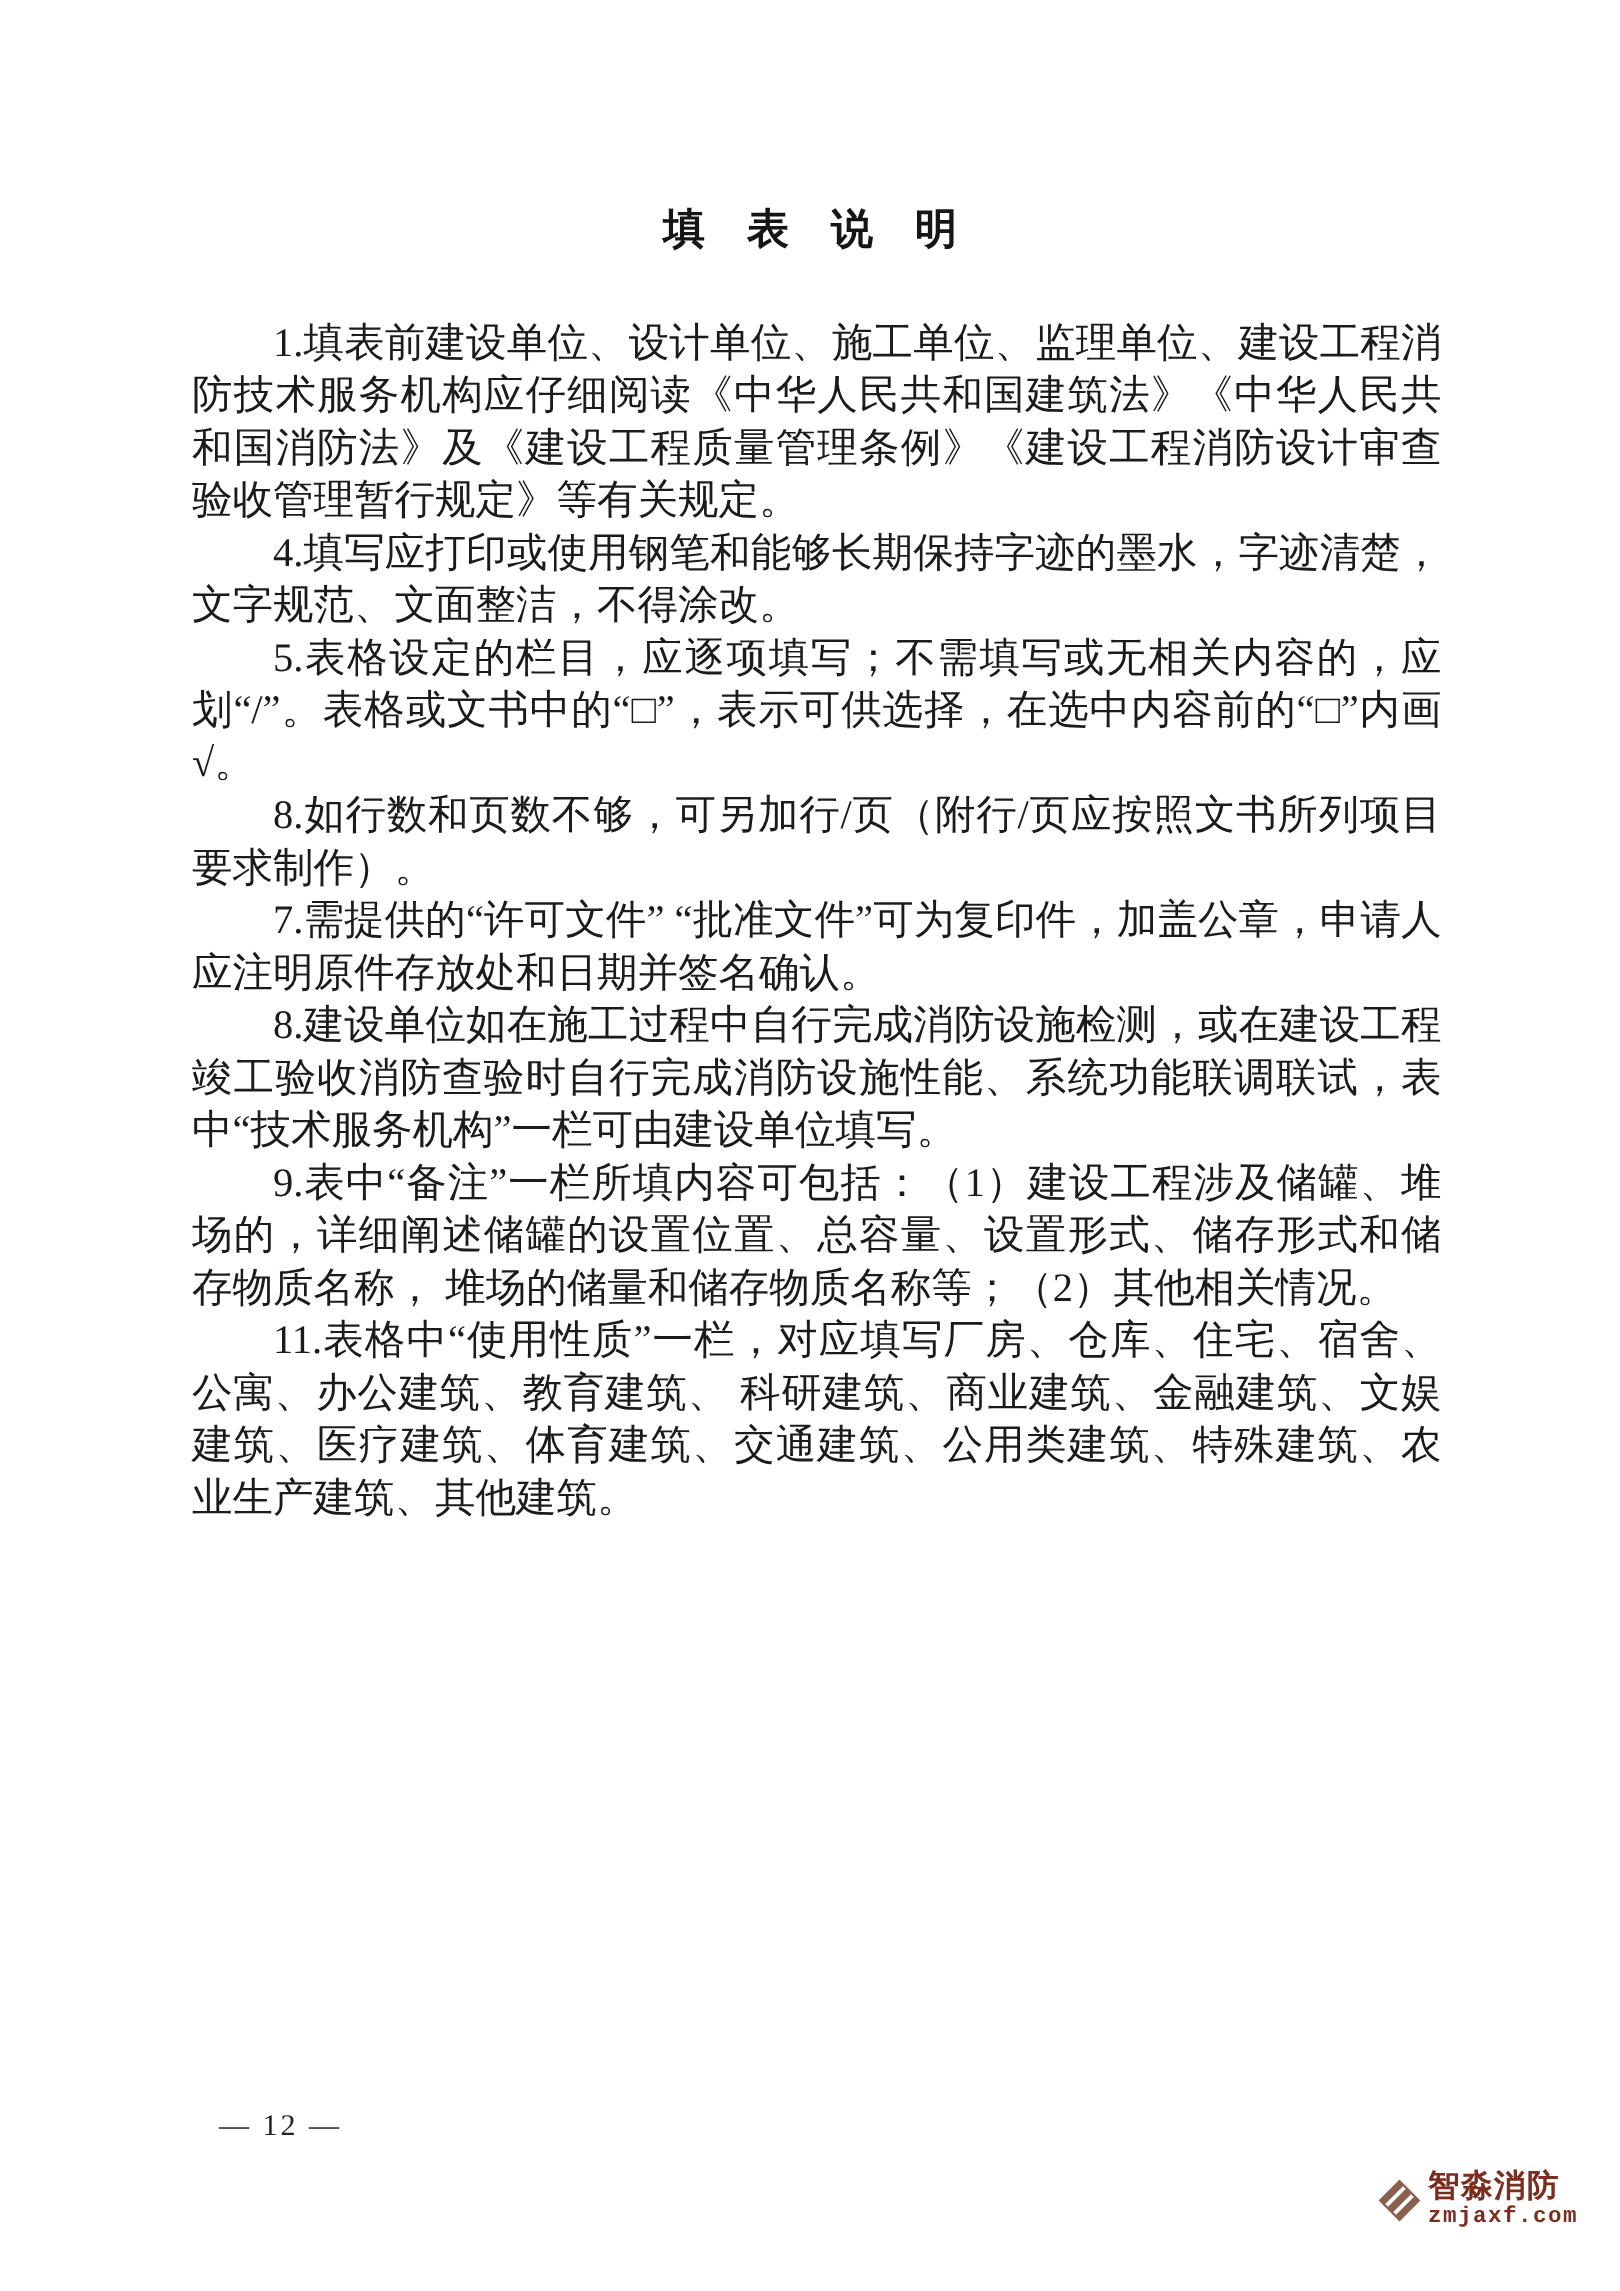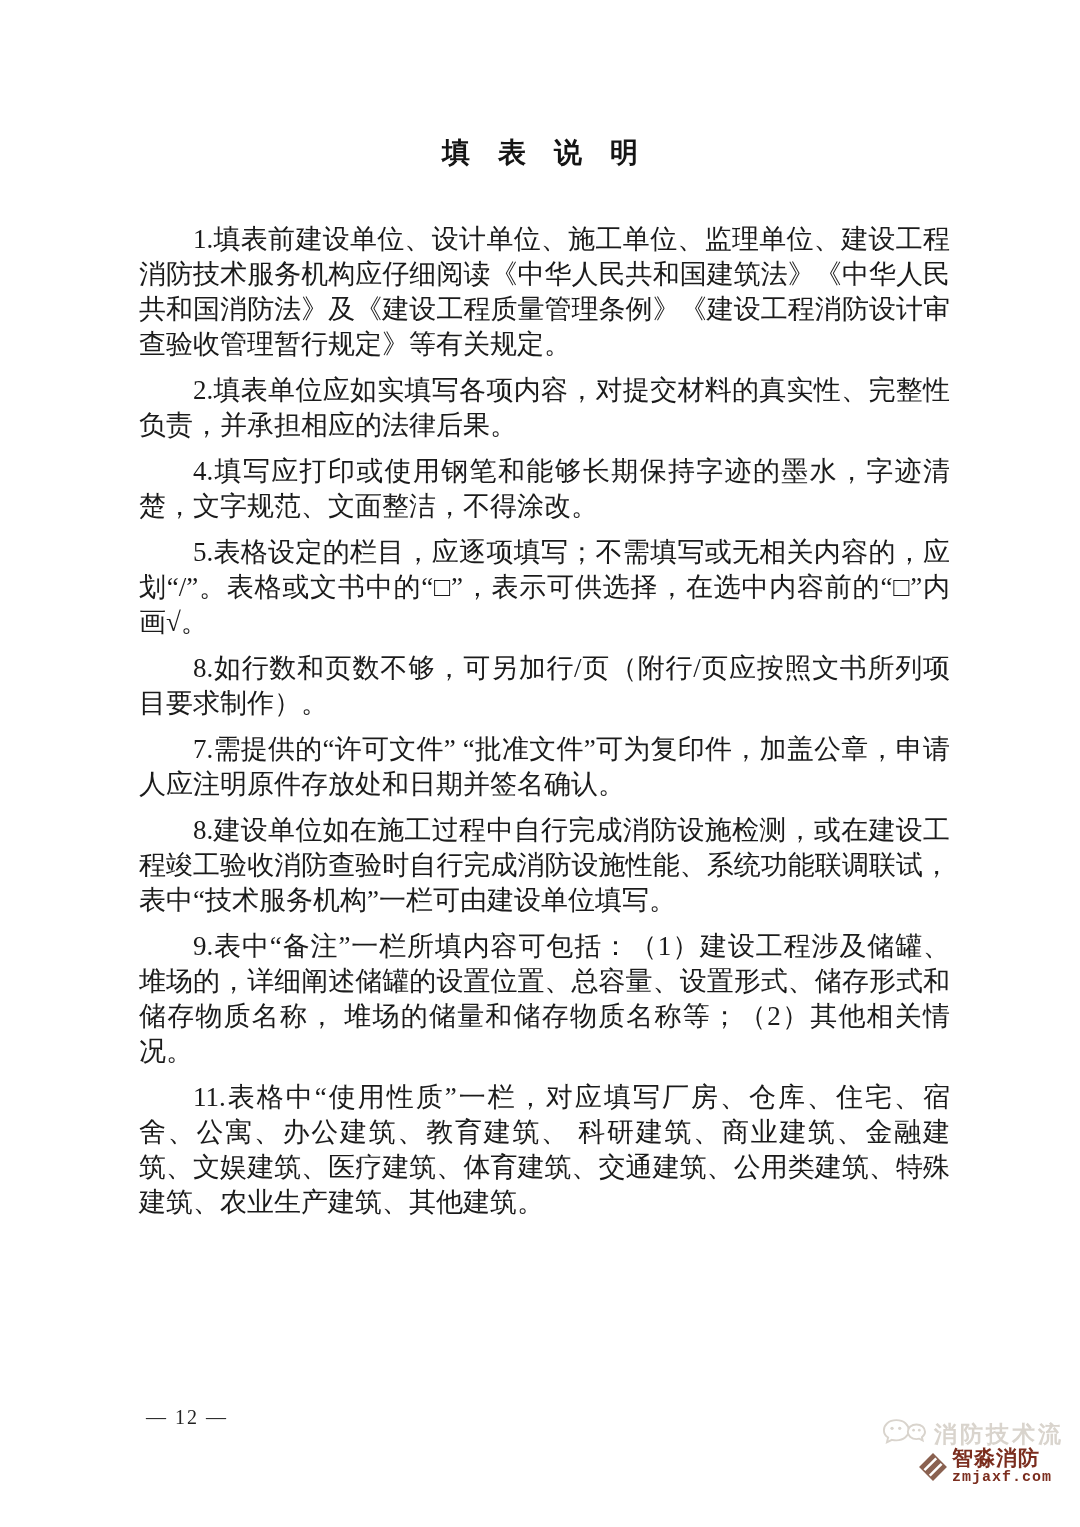--- a/index.html
+++ b/index.html
@@ -27,21 +27,21 @@
   .doc-body {
     position: absolute;
     top: 211px;
     left: 128px;
     width: 833px;
     font-size: 27px;
     line-height: 35px;
     text-align: justify;
   }
   .doc-body p {
-    margin: 11px;
+    margin: 0;
     text-indent: 2em;
     word-break: break-all;
   }
   .page-number {
     position: absolute;
     left: 146px;
     top: 1406px;
     font-size: 20px;
     letter-spacing: 2px;
     color: #222222;
@@ -92,50 +92,32 @@
 </style>
 </head>
 <body>
 
 <div class="page">
 
   <h1 class="doc-title">填　表　说　明</h1>
 
   <div class="doc-body">
     <p>1.填表前建设单位、设计单位、施工单位、监理单位、建设工程消防技术服务机构应仔细阅读《中华人民共和国建筑法》《中华人民共和国消防法》及《建设工程质量管理条例》《建设工程消防设计审查验收管理暂行规定》等有关规定。</p>
-    <p>2.填表单位应如实填写各项内容，对提交材料的真实性、完整性负责，并承担相应的法律后果。</p>
     <p>4.填写应打印或使用钢笔和能够长期保持字迹的墨水，字迹清楚，文字规范、文面整洁，不得涂改。</p>
     <p>5.表格设定的栏目，应逐项填写；不需填写或无相关内容的，应划“/”。表格或文书中的“□”，表示可供选择，在选中内容前的“□”内画√。</p>
     <p>8.如行数和页数不够，可另加行/页（附行/页应按照文书所列项目要求制作）。</p>
     <p>7.需提供的“许可文件” “批准文件”可为复印件，加盖公章，申请人应注明原件存放处和日期并签名确认。</p>
     <p>8.建设单位如在施工过程中自行完成消防设施检测，或在建设工程竣工验收消防查验时自行完成消防设施性能、系统功能联调联试，表中“技术服务机构”一栏可由建设单位填写。</p>
     <p>9.表中“备注”一栏所填内容可包括：（1）建设工程涉及储罐、堆场的，详细阐述储罐的设置位置、总容量、设置形式、储存形式和储存物质名称， 堆场的储量和储存物质名称等；（2）其他相关情况。</p>
     <p>11.表格中“使用性质”一栏，对应填写厂房、仓库、住宅、宿舍、公寓、办公建筑、教育建筑、 科研建筑、商业建筑、金融建筑、文娱建筑、医疗建筑、体育建筑、交通建筑、公用类建筑、特殊建筑、农业生产建筑、其他建筑。</p>
   </div>
 
   <div class="page-number">— 12 —</div>
 
   <div class="watermark-block">
-    <div class="wm-row1">
-      <span class="wm-icon">
-        <svg width="44" height="33" viewBox="0 0 46 34">
-          <g fill="#ffffff" stroke="#d9d4cd" stroke-width="2">
-            <path d="M15 2 C7 2 2 7 2 12.5 c0 3.2 1.7 6 4.4 7.7 l-1.2 5 5.2-2.6 c1.4 .3 2.9 .5 4.6 .5 8 0 13-5 13-10.5 S23 2 15 2 z"></path>
-            <path d="M36 6.5 c-5 0 -9 3.4 -9 7.7 0 4.2 4 7.6 9 7.6 1 0 2 -.1 2.9 -.4 l3.6 1.8 -.8 -3.4 c1.9 -1.4 3.3 -3.4 3.3 -5.6 0 -4.3 -4 -7.7 -9 -7.7 z"></path>
-          </g>
-          <g fill="#d9d4cd">
-            <circle cx="10.5" cy="10.5" r="1.7"></circle>
-            <circle cx="18.5" cy="10.5" r="1.7"></circle>
-            <circle cx="33" cy="12.5" r="1.4"></circle>
-            <circle cx="39" cy="12.5" r="1.4"></circle>
-          </g>
-        </svg>
-      </span>
-      <span>消防技术流</span>
-    </div>
     <div class="wm-row2">
       <span class="wm-icon">
         <svg width="30" height="30" viewBox="0 0 28 28">
           <polygon points="14,1 27,14 14,27 1,14" fill="#8a6150"></polygon>
           <line x1="6" y1="17" x2="17" y2="6" stroke="#ffffff" stroke-width="2.4"></line>
           <line x1="11" y1="22" x2="22" y2="11" stroke="#ffffff" stroke-width="2.4"></line>
         </svg>
       </span>
       <span class="brand-text">
         <span class="brand-name" style="display:block">智淼消防</span>

